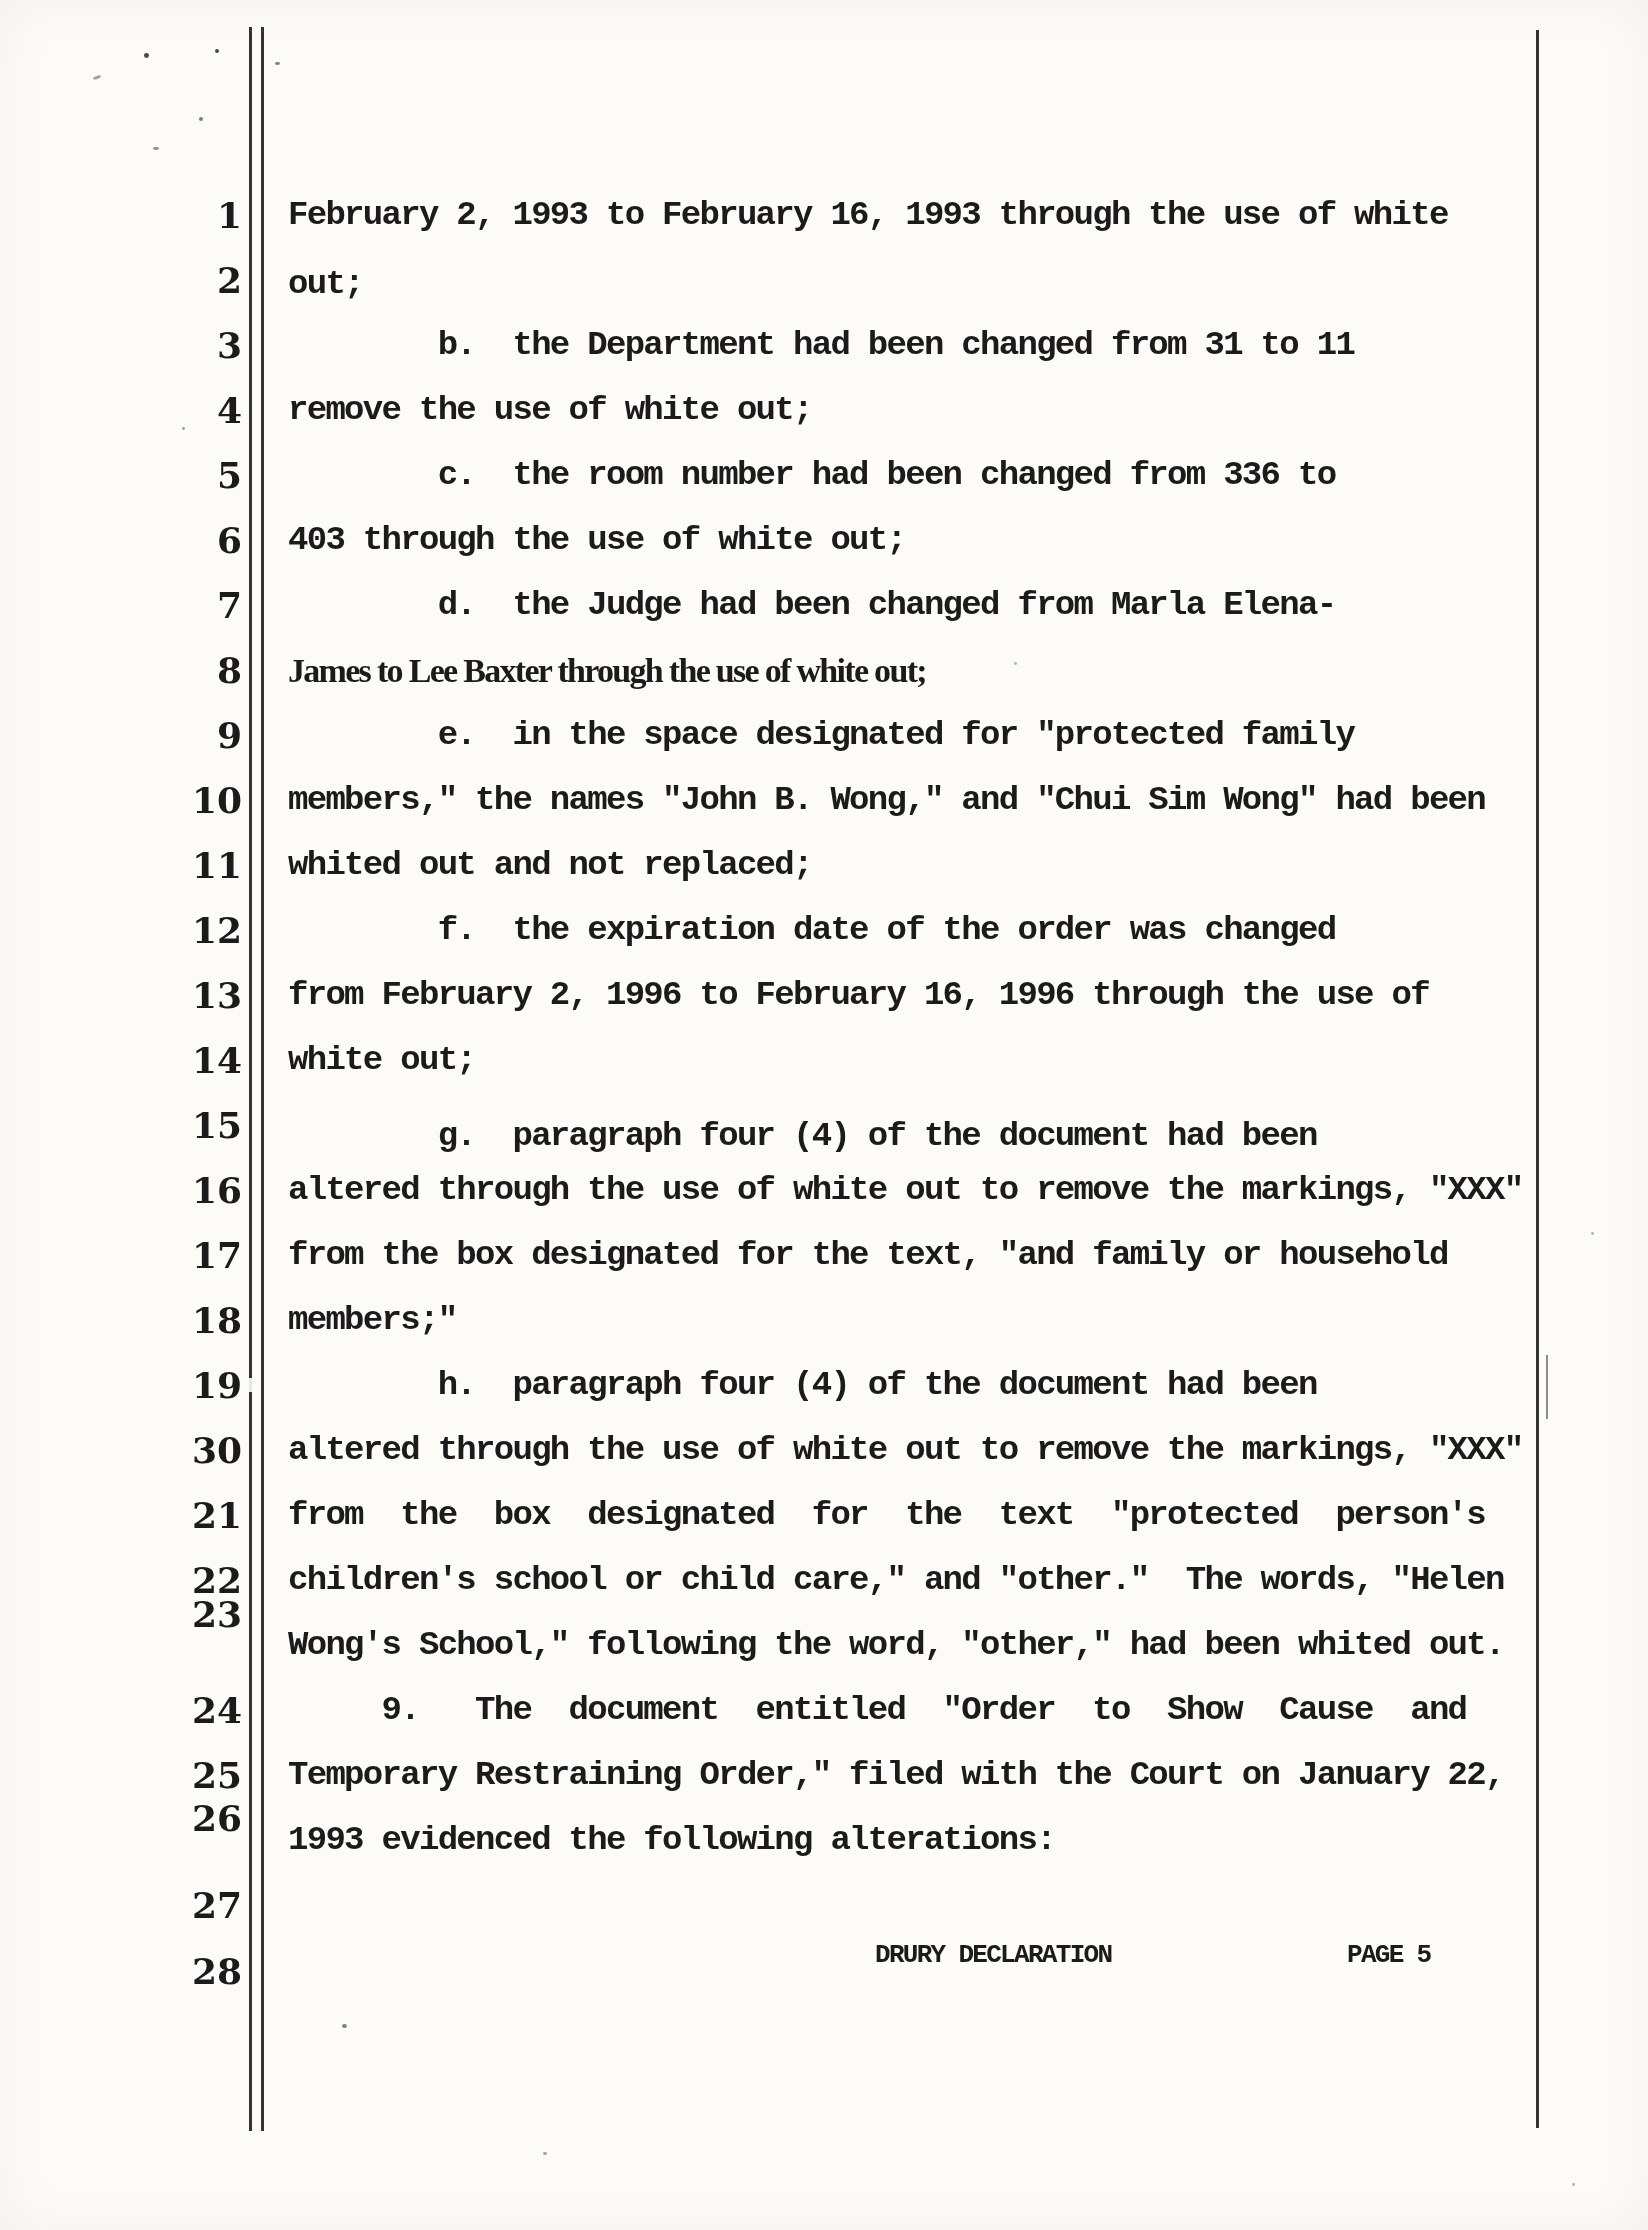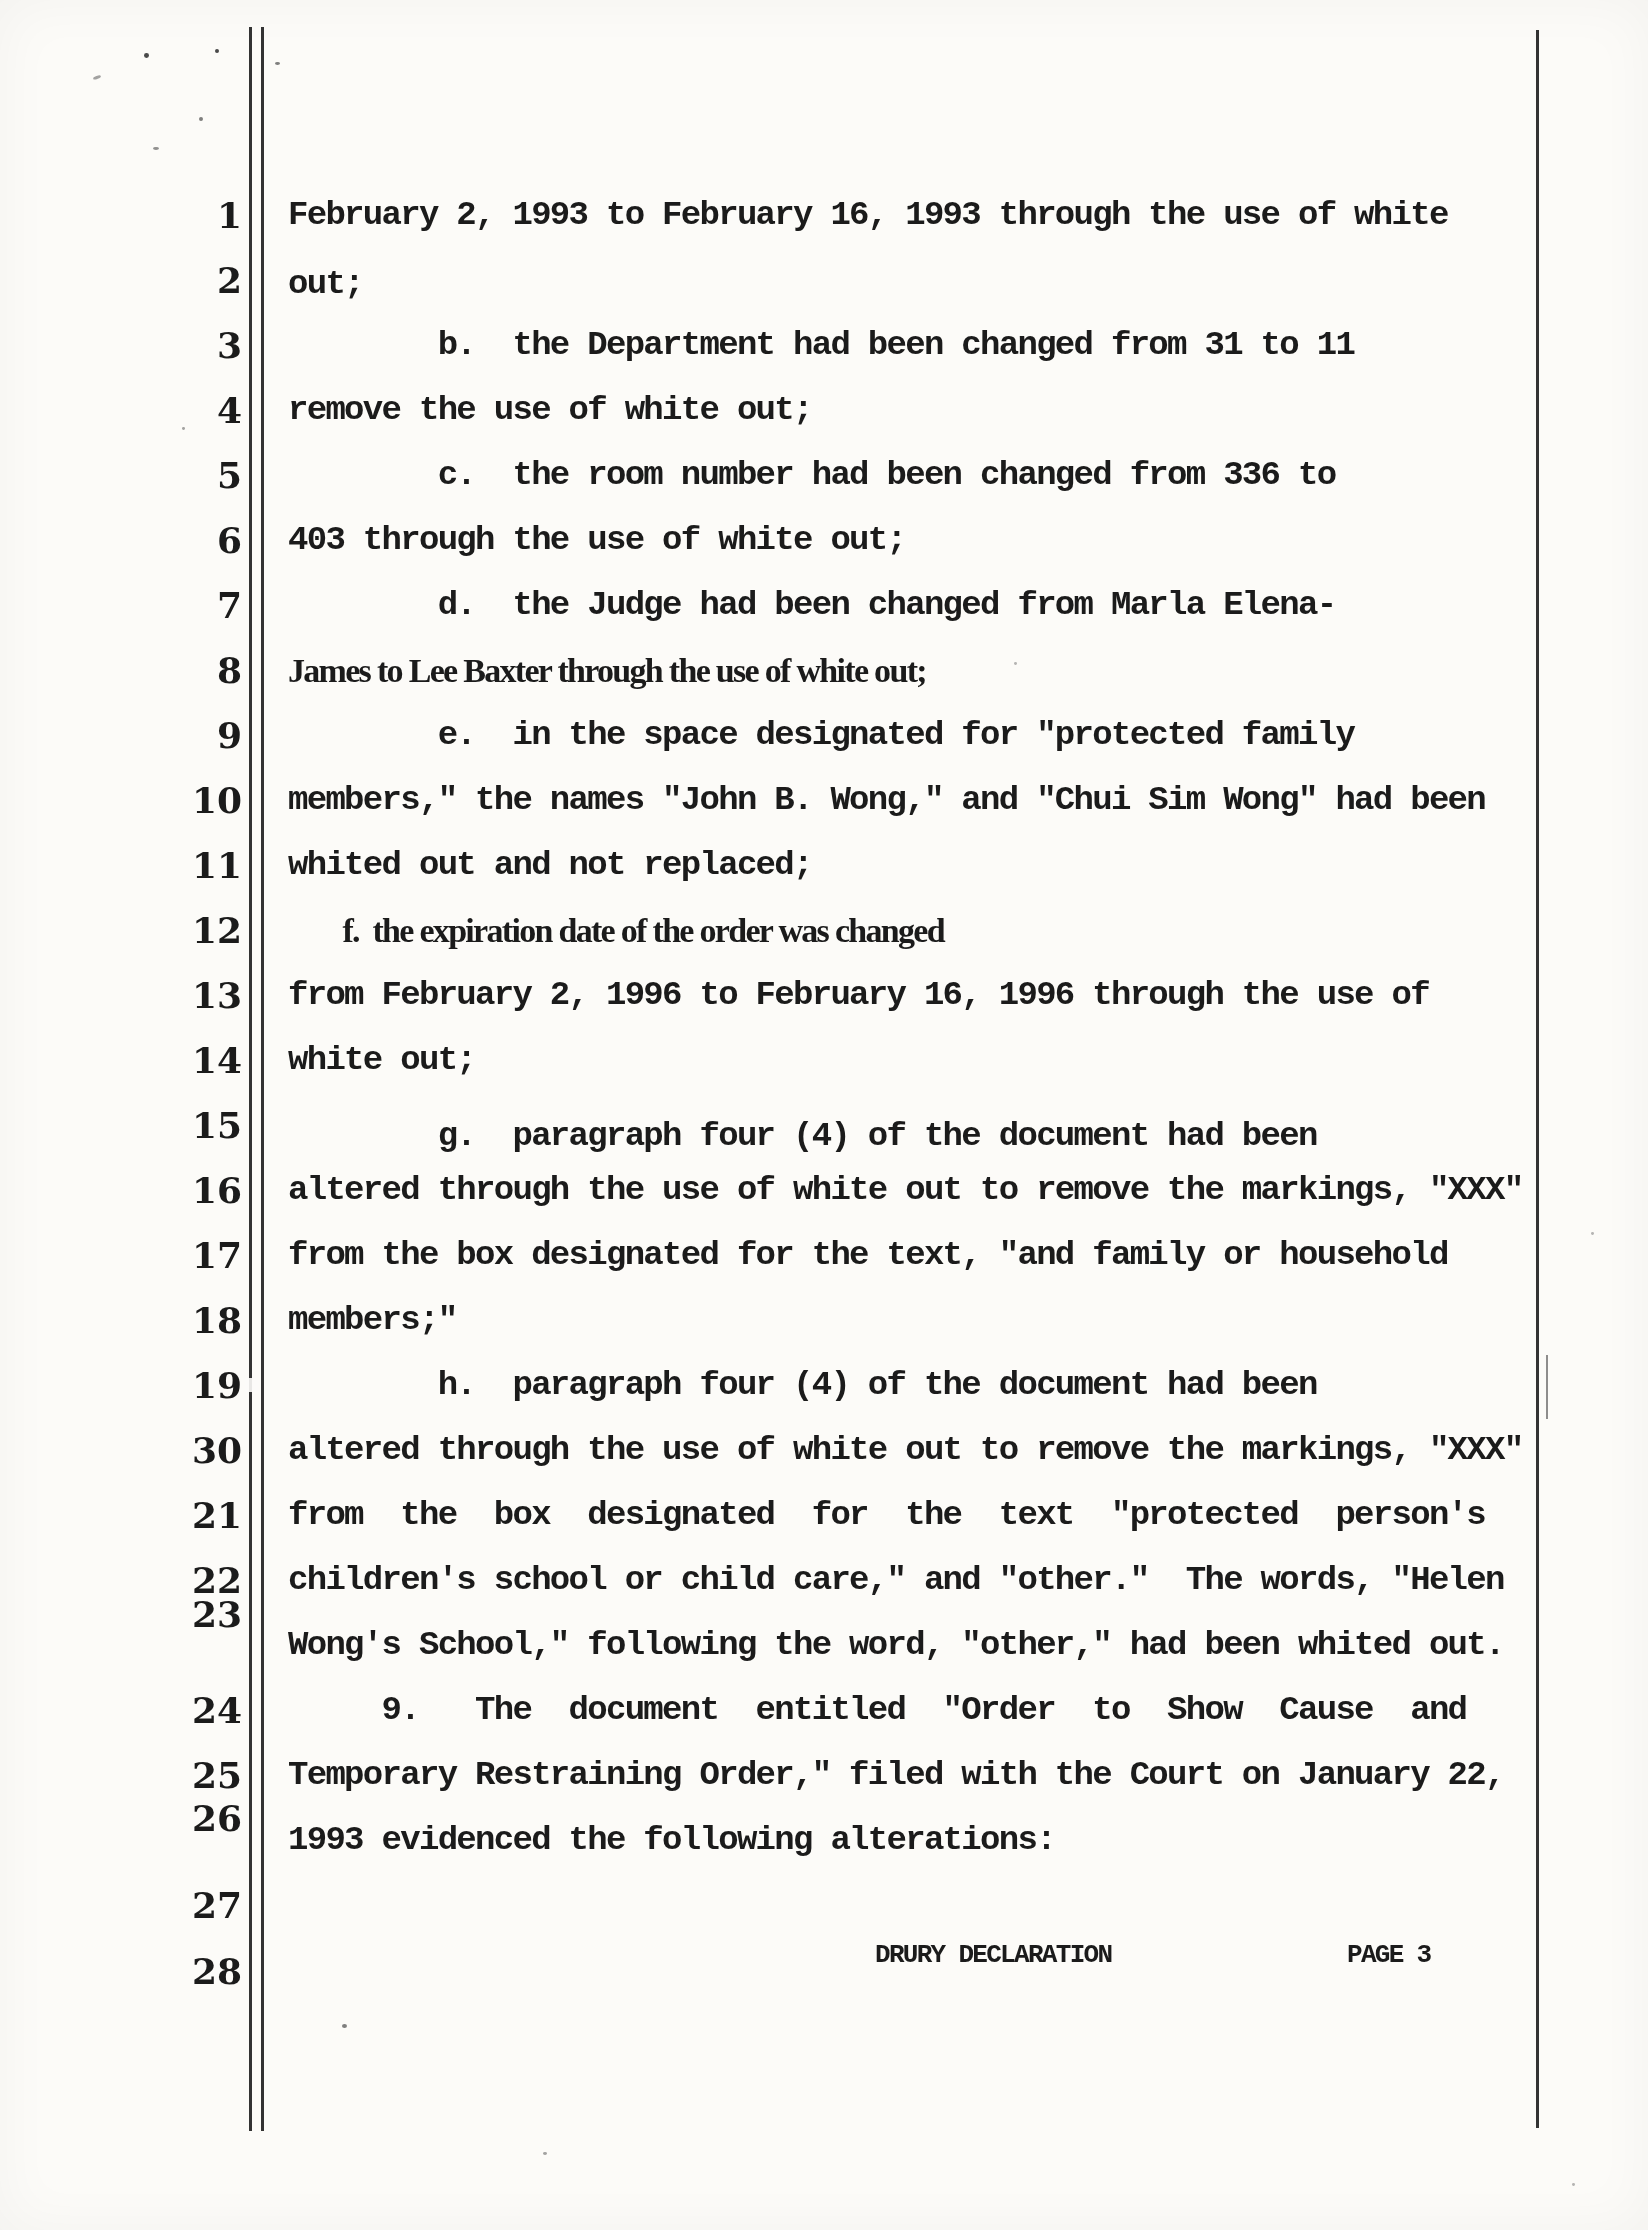--- a/index.html
+++ b/index.html
@@ -95,39 +95,39 @@
       <div class="bodyline" style="top: 262px;">out;</div>
       <div class="bodyline" style="top: 323px;">        b.  the Department had been changed from 31 to 11</div>
       <div class="bodyline" style="top: 388px;">remove the use of white out;</div>
       <div class="bodyline" style="top: 453px;">        c.  the room number had been changed from 336 to</div>
       <div class="bodyline" style="top: 518px;">403 through the use of white out;</div>
       <div class="bodyline" style="top: 583px;">        d.  the Judge had been changed from Marla Elena-</div>
       <div class="bodyline" style="top: 648px; font-family: Liberation Serif, serif;">James to Lee Baxter through the use of white out;</div>
       <div class="bodyline" style="top: 713px;">        e.  in the space designated for "protected family</div>
       <div class="bodyline" style="top: 778px;">members," the names "John B. Wong," and "Chui Sim Wong" had been</div>
       <div class="bodyline" style="top: 843px;">whited out and not replaced;</div>
-      <div class="bodyline" style="top: 908px; font-family: Liberation Serif, serif;">        f.  the expiration date of the order was changed</div>
+      <div class="bodyline" style="top: 908px;">        f.  the expiration date of the order was changed</div>
       <div class="bodyline" style="top: 973px;">from February 2, 1996 to February 16, 1996 through the use of</div>
       <div class="bodyline" style="top: 1038px;">white out;</div>
       <div class="bodyline" style="top: 1114px;">        g.  paragraph four (4) of the document had been</div>
       <div class="bodyline" style="top: 1168px;">altered through the use of white out to remove the markings, "XXX"</div>
       <div class="bodyline" style="top: 1233px;">from the box designated for the text, "and family or household</div>
       <div class="bodyline" style="top: 1298px;">members;"</div>
       <div class="bodyline" style="top: 1363px;">        h.  paragraph four (4) of the document had been</div>
       <div class="bodyline" style="top: 1428px;">altered through the use of white out to remove the markings, "XXX"</div>
       <div class="bodyline" style="top: 1493px;">from  the  box  designated  for  the  text  "protected  person's</div>
       <div class="bodyline" style="top: 1558px;">children's school or child care," and "other."  The words, "Helen</div>
       <div class="bodyline" style="top: 1623px;">Wong's School," following the word, "other," had been whited out.</div>
       <div class="bodyline" style="top: 1688px;">     9.   The  document  entitled  "Order  to  Show  Cause  and</div>
       <div class="bodyline" style="top: 1753px;">Temporary Restraining Order," filed with the Court on January 22,</div>
       <div class="bodyline" style="top: 1818px;">1993 evidenced the following alterations:</div>
     </div>
 
   <div class="footer-left">DRURY DECLARATION</div>
-  <div class="footer-right">PAGE 3</div>
+  <div class="footer-right">PAGE 5</div>
 
   <div>
     <div class="speck" style="left:144px;top:53px;width:4.9px;height:4.9px;"></div>
     <div class="speck" style="left:215px;top:49px;width:3.9px;height:3.9px;"></div>
     <div class="speck" style="left:275px;top:62px;width:4.9px;height:2.9px;opacity:.7;"></div>
     <div class="speck" style="left:93px;top:76px;width:7.8px;height:2.9px;opacity:.5;transform:rotate(-20deg);"></div>
     <div class="speck" style="left:199px;top:117px;width:3.9px;height:3.9px;opacity:.7;"></div>
     <div class="speck" style="left:153px;top:147px;width:5.8px;height:2.9px;opacity:.6;"></div>
     <div class="speck" style="left:182px;top:427px;width:2.9px;height:2.9px;opacity:.5;"></div>
     <div class="speck" style="left:1014px;top:662px;width:2.9px;height:2.9px;opacity:.4;"></div>

